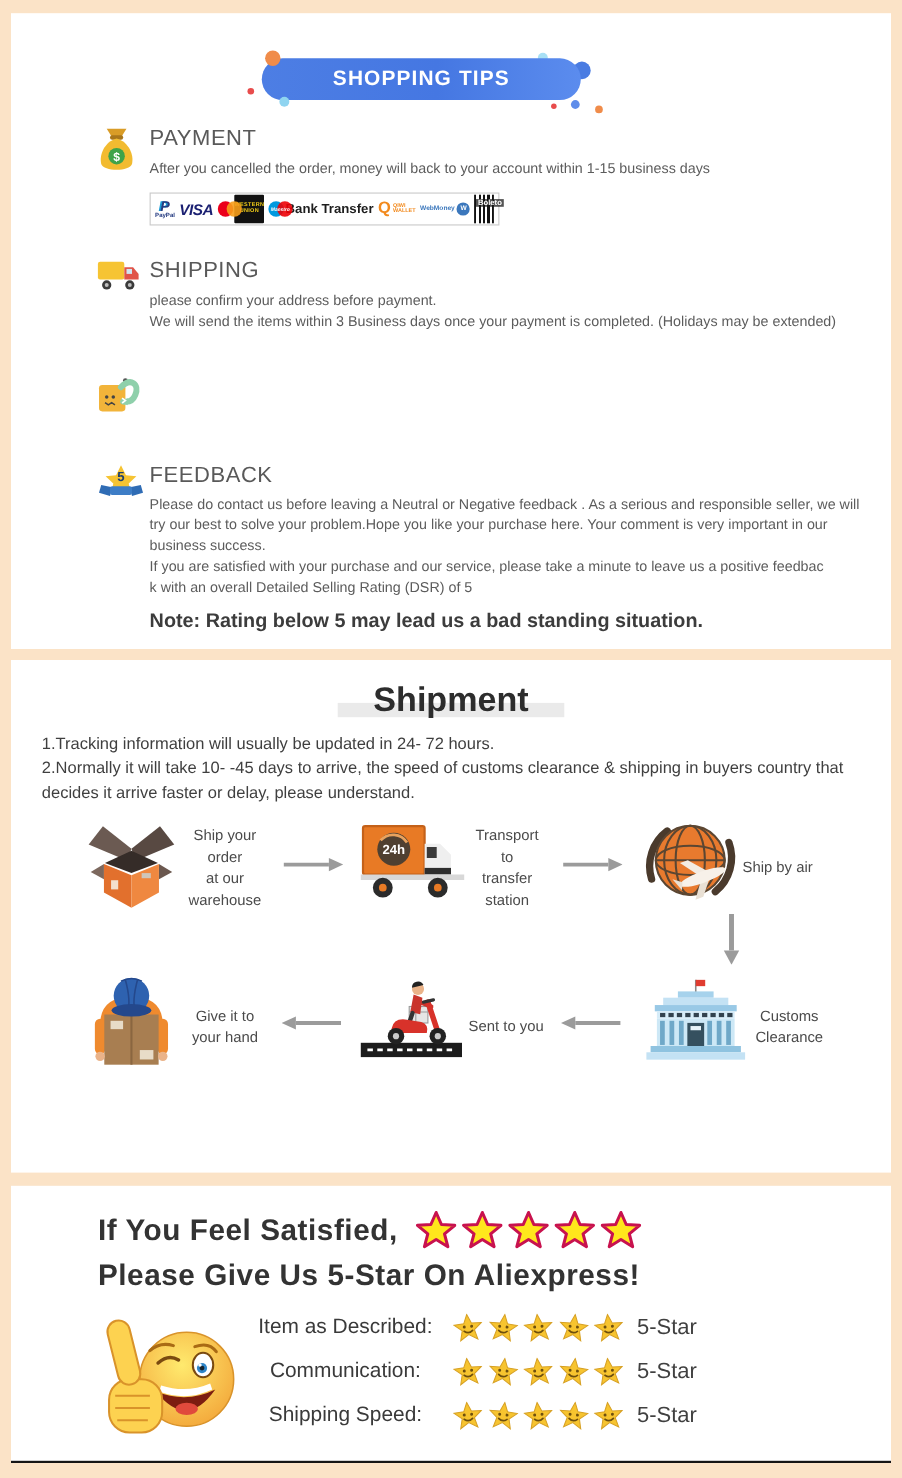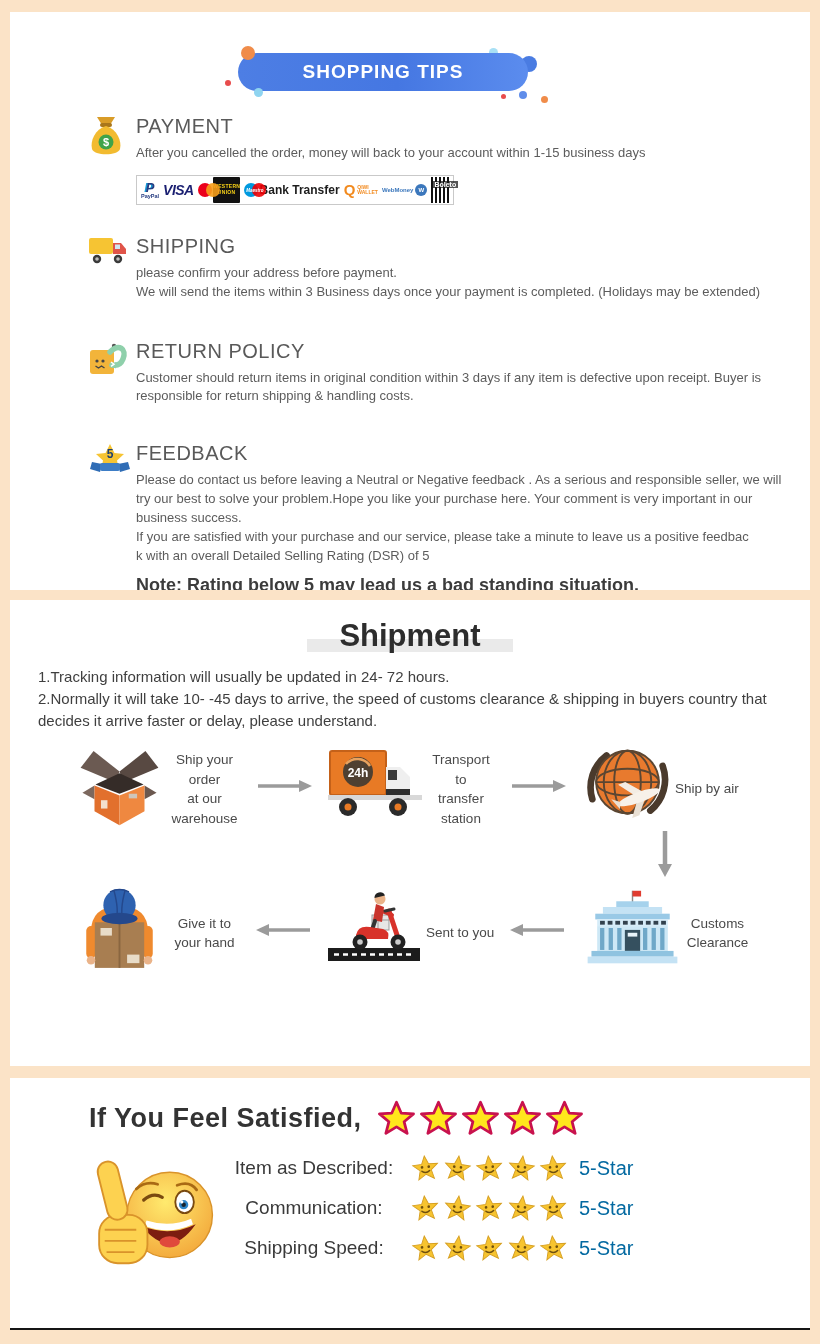--- a/index.html
+++ b/index.html
@@ -94,21 +94,21 @@
   .rev-line.second { margin-top:8px; }
   .big-stars { display:flex; gap:5px; margin-left:16px; }
   .ratings-zone { position:relative; margin-top:12px; height:150px; }
   .thumb { position:absolute; left:78px; top:-2px; }
   .rating-rows { margin-left:218px; }
   .rating-row { display:flex; align-items:center; height:40px; }
   .rating-row .rlabel { width:172px; text-align:center; font-size:19px; color:#3a3a3a; }
   .stars-sm { display:flex; gap:5px; margin-left:12px; }
   .stars-sm svg:nth-child(odd) { transform:rotate(-6deg); }
   .stars-sm svg:nth-child(even){ transform:rotate(7deg); }
-  .rvalue { margin-left:12px; font-size:20px; color:#0369a1; }
+  .rvalue { margin-left:12px; font-size:20px; color:#404040; }
 </style>
 </head>
 <body>
 
 <div class="card" id="tips-card">
 
   <div class="banner-wrap">
     <i class="dot o1"></i>
     <i class="dot r1"></i>
     <i class="dot b1"></i>
@@ -197,24 +197,20 @@
       <svg width="40" height="40" viewBox="0 0 40 40">
         <rect x="2" y="10" width="24" height="24" rx="3" fill="#f2b43a"></rect>
         <circle cx="9" cy="21" r="1.6" fill="#444"></circle>
           <circle cx="15" cy="21" r="1.6" fill="#444"></circle>
         <path d="M7.5 26 l3 2 3 -2 3 2" stroke="#444" stroke-width="1.4" fill="none"></path>
         <circle cx="26" cy="6" r="2.2" fill="#555"></circle>
         <path d="M22 12 C31 3 39 9 35 19 C33 24 29 26 24 25" stroke="#8fd0ab" stroke-width="5.5" fill="none" stroke-linecap="round"></path>
         <path d="M28 28.5 l-7 -3.5 7.5 -3 Z" fill="#8fd0ab"></path>
         <path d="M23 22 l3 2.2 -3 2.2" stroke="#fff" stroke-width="1.5" fill="none"></path>
       </svg>
-    </div>
-    <div class="content">
-      <h3 class="tip-title">RETURN POLICY</h3>
-      <p class="tip-body">Customer should return items in original condition within 3 days if any item is defective upon receipt. Buyer is responsible for return shipping &amp; handling costs.</p>
     </div>
   </div>
 
   <div class="tip-section" id="sec-feedback">
     <div class="icon-col">
       <svg width="44" height="36" viewBox="0 0 44 36">
         <polygon points="22,2 26.5,11 36,12 29,18.5 31,28 22,23 13,28 15,18.5 8,12 17.5,11" fill="#f6c433"></polygon>
         <path d="M4 20 L14 22 L12 30 L2 27 Z" fill="#2f6cb5"></path>
         <path d="M40 20 L30 22 L32 30 L42 27 Z" fill="#2f6cb5"></path>
         <rect x="12" y="21" width="20" height="8" rx="2" fill="#3d7dc6"></rect>
@@ -440,20 +436,23 @@
           <polygon points="20,2 25.2,13.8 38.4,14.6 28.2,23 31.5,35.6 20,28.6 8.5,35.6 11.8,23 1.6,14.6 14.8,13.8" fill="#ffe71c" stroke="#c8124e" stroke-width="3" stroke-linejoin="round"></polygon>
         </svg>
       <svg width="37" height="36" viewBox="0 0 40 38">
           <polygon points="20,2 25.2,13.8 38.4,14.6 28.2,23 31.5,35.6 20,28.6 8.5,35.6 11.8,23 1.6,14.6 14.8,13.8" fill="#ffe71c" stroke="#c8124e" stroke-width="3" stroke-linejoin="round"></polygon>
         </svg>
       <svg width="37" height="36" viewBox="0 0 40 38">
           <polygon points="20,2 25.2,13.8 38.4,14.6 28.2,23 31.5,35.6 20,28.6 8.5,35.6 11.8,23 1.6,14.6 14.8,13.8" fill="#ffe71c" stroke="#c8124e" stroke-width="3" stroke-linejoin="round"></polygon>
         </svg>
     </span>
   </div>
+  <div class="rev-line second">
+    <span>Please Give Us 5-Star On Aliexpress!</span>
+  </div>
 
   <div class="ratings-zone">
     <div class="thumb">
       <svg width="130" height="136" viewBox="0 0 140 146">
         <defs>
           <radialGradient id="faceg" cx="45%" cy="35%" r="70%">
             <stop offset="0%" stop-color="#ffea6e"></stop>
               <stop offset="100%" stop-color="#f3a73a"></stop>
           </radialGradient>
         </defs>

